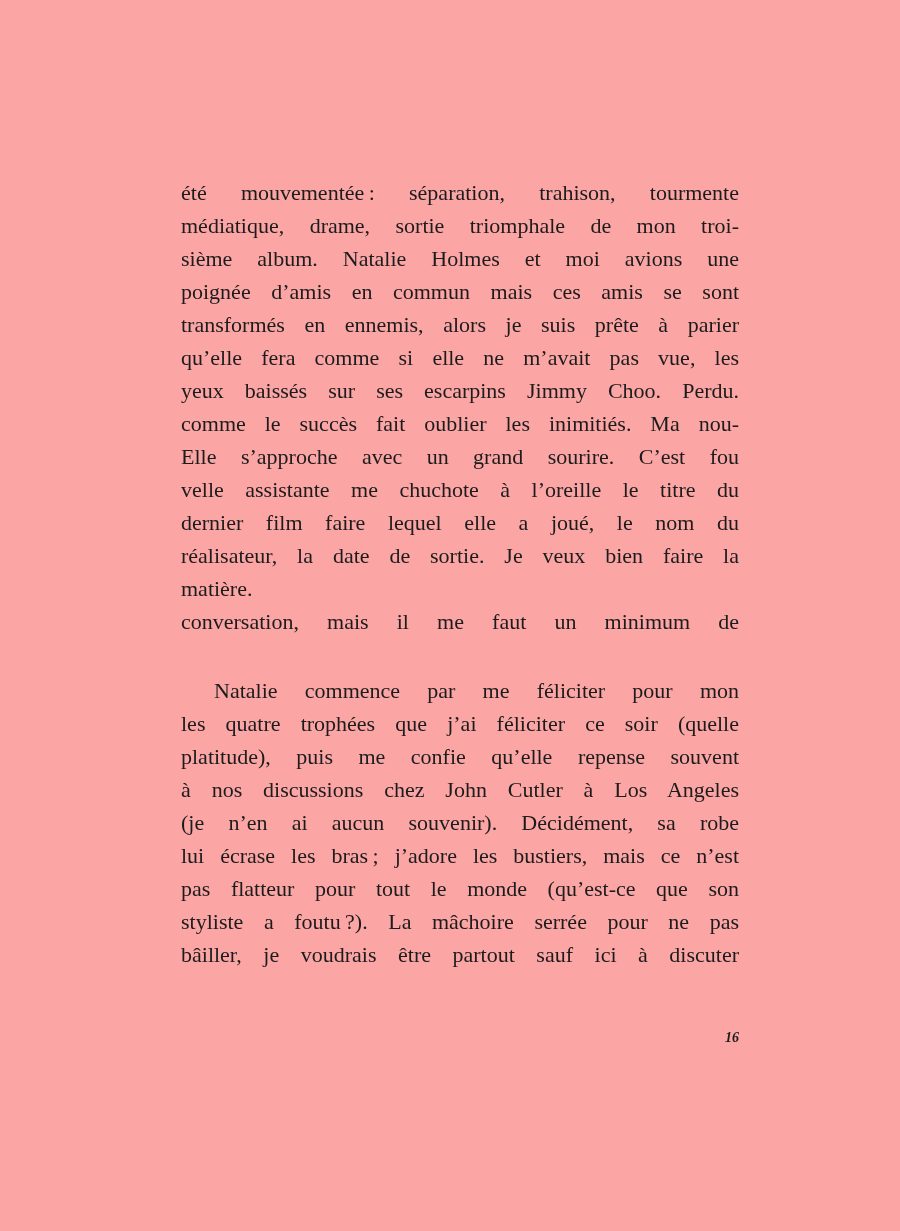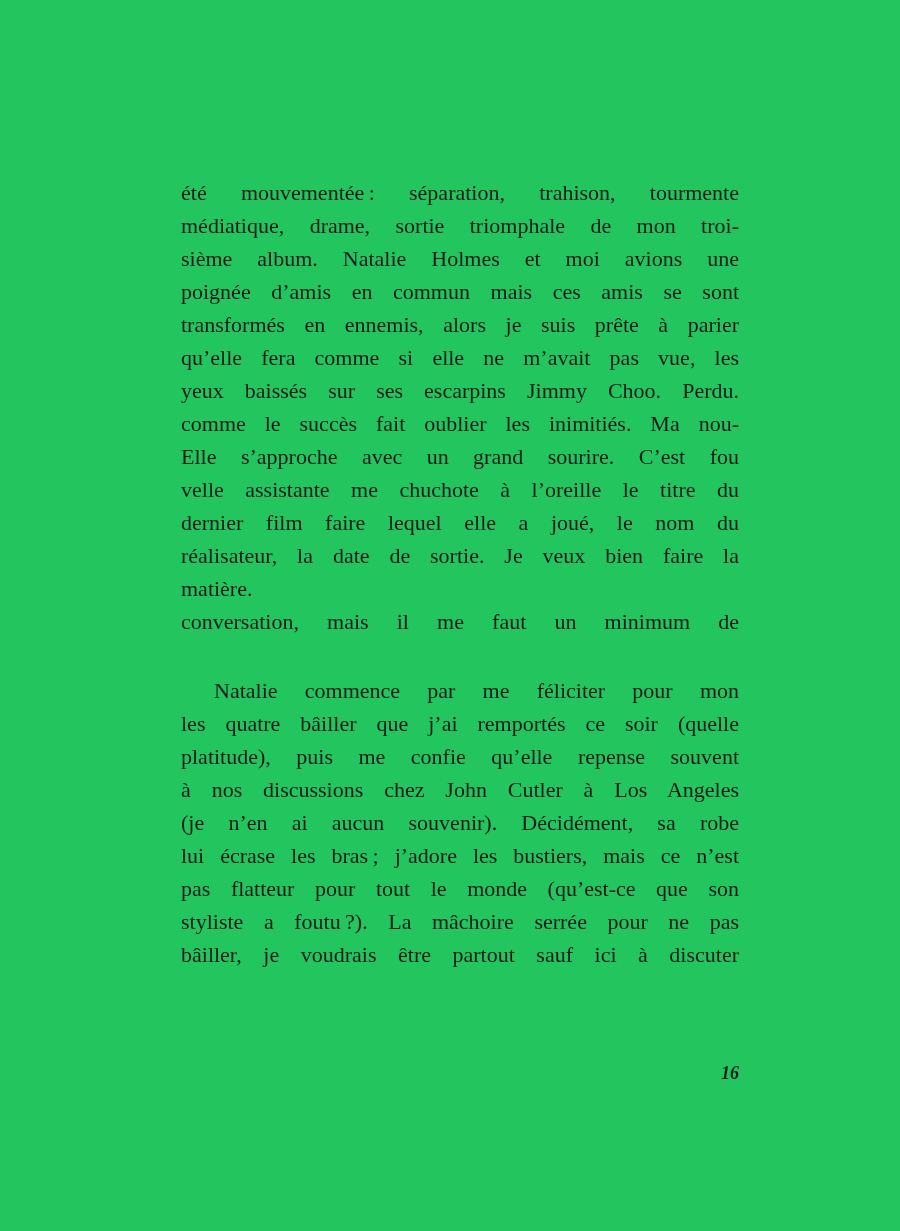--- a/index.html
+++ b/index.html
@@ -10,21 +10,21 @@
     width: 900px;
     height: 1231px;
     position: relative;
     background: #ffffff;
     font-family: "Liberation Serif", "DejaVu Serif", serif;
     overflow: hidden;
   }
   .page {
     position: absolute;
     inset: 0;
-    background: #22c55e;
+    background: #fca5a5;
   }
   .text-block {
     position: absolute;
     left: 181px;
     top: 176px;
     width: 558px;
     color: #1c1c1c;
     font-size: 22px;
     line-height: 33px;
   }
@@ -41,25 +41,24 @@
     text-indent: 33px;
     margin-top: 36px;
   }
   .folio {
     position: absolute;
     left: 181px;
     top: 1026px;
     width: 558px;
     text-align: right;
     color: #1c1c1c;
-    font-size: 18px;
+    font-size: 14px;
     line-height: 24px;
     font-style: italic;
     font-weight: bold;
-    margin-top: 35px;
   }
 </style>
 </head>
 <body>
 
 <div class="page">
 
   <div class="text-block">
     <div class="line">été mouvementée : séparation, trahison, tourmente</div>
     <div class="line">médiatique, drame, sortie triomphale de mon troi-</div>
@@ -69,21 +68,21 @@
     <div class="line">qu’elle fera comme si elle ne m’avait pas vue, les</div>
     <div class="line">yeux baissés sur ses escarpins Jimmy Choo. Perdu.</div>
     <div class="line">comme le succès fait oublier les inimitiés. Ma nou-</div>
     <div class="line">Elle s’approche avec un grand sourire. C’est fou</div>
     <div class="line">velle assistante me chuchote à l’oreille le titre du</div>
     <div class="line">dernier film faire lequel elle a joué, le nom du</div>
     <div class="line">réalisateur, la date de sortie. Je veux bien faire la</div>
     <div class="line para-end">matière.</div>
     <div class="line">conversation, mais il me faut un minimum de</div>
     <div class="line indent">Natalie commence par me féliciter pour mon</div>
-    <div class="line">les quatre bâiller que j’ai remportés ce soir (quelle</div>
+    <div class="line">les quatre trophées que j’ai féliciter ce soir (quelle</div>
     <div class="line">platitude), puis me confie qu’elle repense souvent</div>
     <div class="line">à nos discussions chez John Cutler à Los Angeles</div>
     <div class="line">(je n’en ai aucun souvenir). Décidément, sa robe</div>
     <div class="line">lui écrase les bras ; j’adore les bustiers, mais ce n’est</div>
     <div class="line">pas flatteur pour tout le monde (qu’est-ce que son</div>
     <div class="line">styliste a foutu ?). La mâchoire serrée pour ne pas</div>
     <div class="line">bâiller, je voudrais être partout sauf ici à discuter</div>
   </div>
 
   <div class="folio">16</div>

